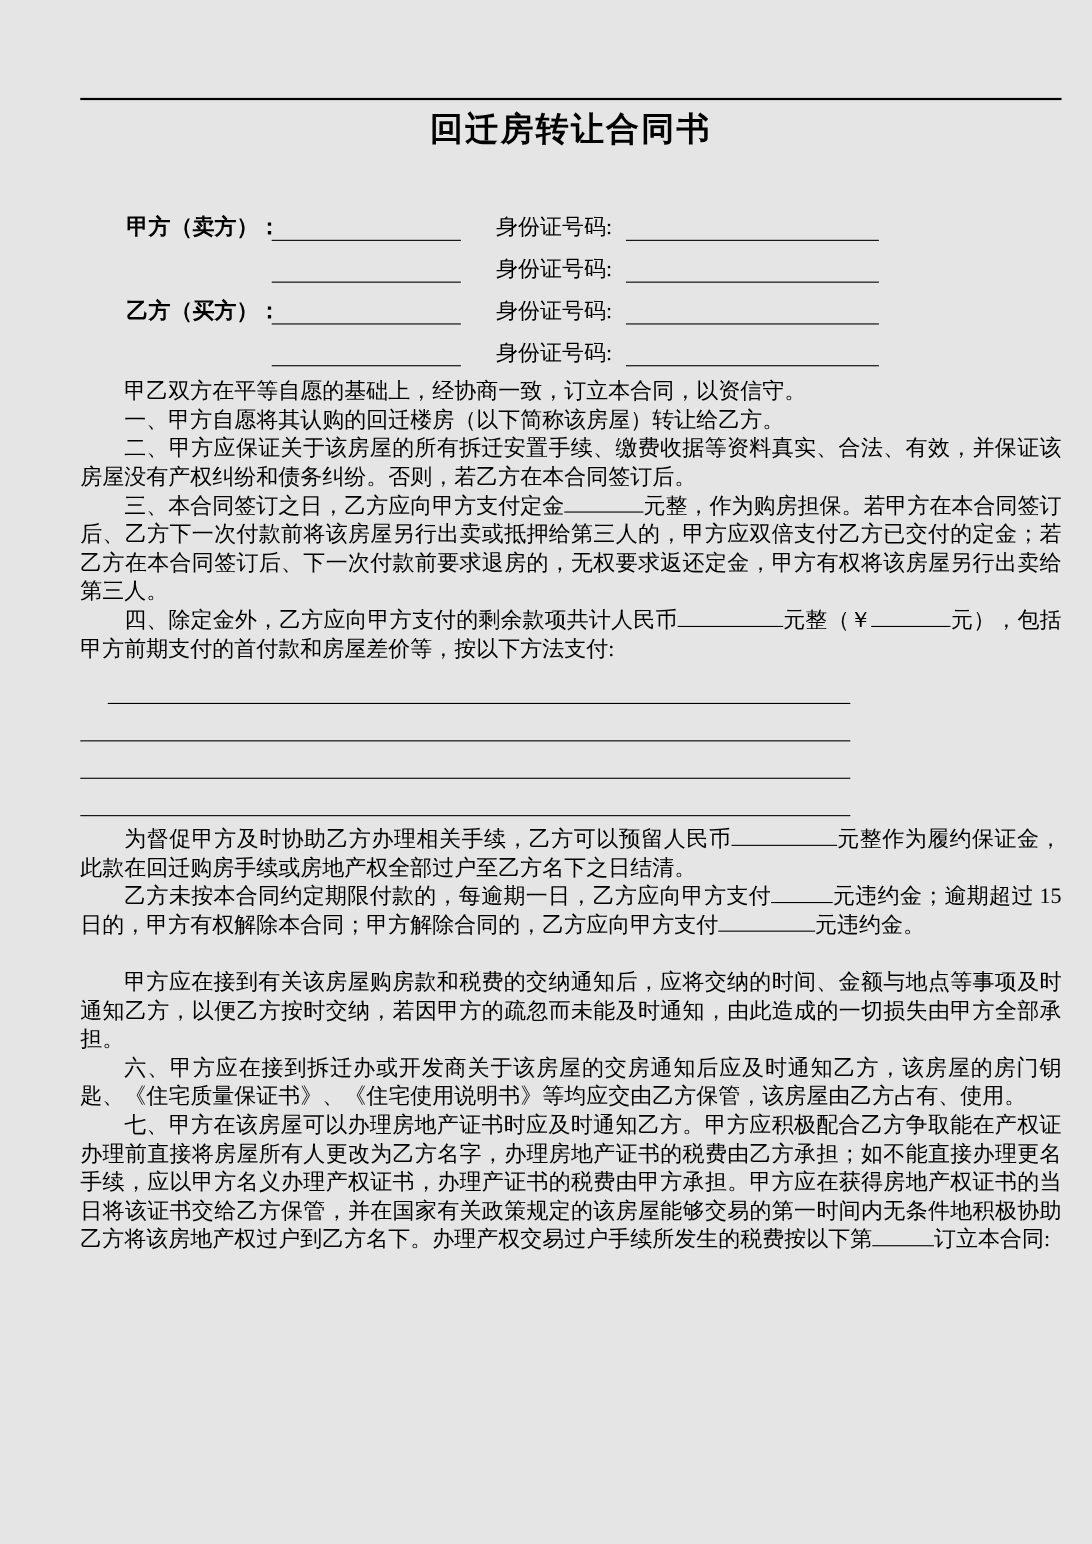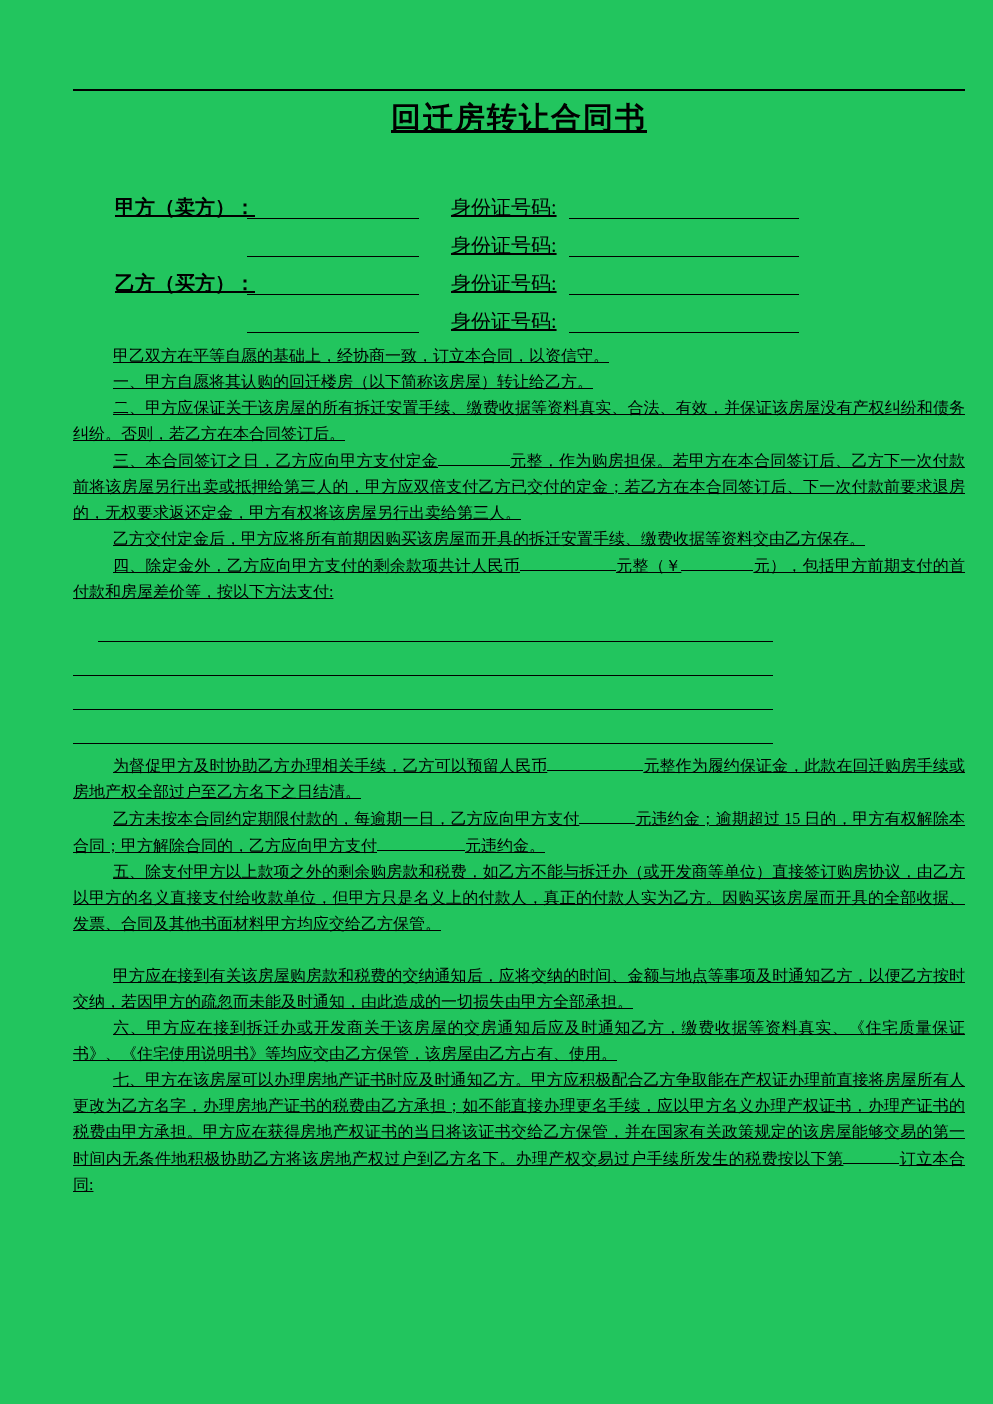--- a/index.html
+++ b/index.html
@@ -5,23 +5,22 @@
   html, body { margin: 0; padding: 0; background: #ffffff; }
   body {
     width: 993px; height: 1404px;
     font-family: "Liberation Serif", "DejaVu Serif", serif;
     color: #000000;
   }
   .page {
     box-sizing: border-box;
     width: 993px; height: 1404px;
     padding: 0 28px 0 73px;
-    background: #22c55e;
+    background: #e5e5e5;
     overflow: hidden;
-    text-decoration: underline;
   }
   .top-rule {
     margin-top: 89px;
     border-top: 2px solid #000000;
     height: 0;
   }
   .doc-title {
     margin: 8px 0 0 0;
     text-align: center;
     font-size: 30px;
@@ -57,21 +56,21 @@
     display: inline-block;
     margin-left: 32px;
     margin-right: 12px;
     white-space: nowrap;
     flex: 0 0 auto;
   }
   .id-line { width: 230px; }
   .contract-body { margin-top: 10px; }
   .contract-body p {
     margin: 0;
-    font-size: 16px;
+    font-size: 20px;
     line-height: 26px;
     text-align: justify;
     text-indent: 40px;
     word-break: break-all;
   }
   .blank {
     display: inline-block;
     height: 18px;
     border-bottom: 1px solid #000000;
     text-indent: 0;
@@ -119,29 +118,27 @@
         <span class="u name-line"></span>
         <span class="id-label">身份证号码:</span>
         <span class="u id-line"></span>
       </div>
     </div>
   <div class="contract-body">
       <p><span>甲乙双方在平等自愿的基础上，经协商一致，订立本合同，以资信守。</span></p>
       <p><span>一、甲方自愿将其认购的回迁楼房（以下简称该房屋）转让给乙方。</span></p>
       <p><span>二、甲方应保证关于该房屋的所有拆迁安置手续、缴费收据等资料真实、合法、有效，并保证该房屋没有产权纠纷和债务纠纷。否则，若乙方在本合同签订后。</span></p>
       <p><span>三、本合同签订之日，乙方应向甲方支付定金</span><span class="blank" style="width: 72px;"></span><span>元整，作为购房担保。若甲方在本合同签订后、乙方下一次付款前将该房屋另行出卖或抵押给第三人的，甲方应双倍支付乙方已交付的定金；若乙方在本合同签订后、下一次付款前要求退房的，无权要求返还定金，甲方有权将该房屋另行出卖给第三人。</span></p>
-      <p><span>乙方交付定金后，甲方应将所有前期因购买该房屋而开具的拆迁安置手续、缴费收据等资料交由乙方保存。</span></p>
       <p><span>四、除定金外，乙方应向甲方支付的剩余款项共计人民币</span><span class="blank" style="width: 96px;"></span><span>元整（￥</span><span class="blank" style="width: 72px;"></span><span>元），包括甲方前期支付的首付款和房屋差价等，按以下方法支付:</span></p>
       <div class="blank-lines">
         <div class="blank-line first"></div>
         <div class="blank-line"></div>
         <div class="blank-line"></div>
         <div class="blank-line"></div>
       </div>
       <p><span>为督促甲方及时协助乙方办理相关手续，乙方可以预留人民币</span><span class="blank" style="width: 96px;"></span><span>元整作为履约保证金，此款在回迁购房手续或房地产权全部过户至乙方名下之日结清。</span></p>
       <p><span>乙方未按本合同约定期限付款的，每逾期一日，乙方应向甲方支付</span><span class="blank" style="width: 56px;"></span><span>元违约金；逾期超过 15 日的，甲方有权解除本合同；甲方解除合同的，乙方应向甲方支付</span><span class="blank" style="width: 88px;"></span><span>元违约金。</span></p>
-      <p><span>五、除支付甲方以上款项之外的剩余购房款和税费，如乙方不能与拆迁办（或开发商等单位）直接签订购房协议，由乙方以甲方的名义直接支付给收款单位，但甲方只是名义上的付款人，真正的付款人实为乙方。因购买该房屋而开具的全部收据、发票、合同及其他书面材料甲方均应交给乙方保管。</span></p>
       <div class="spacer"></div>
       <p><span>甲方应在接到有关该房屋购房款和税费的交纳通知后，应将交纳的时间、金额与地点等事项及时通知乙方，以便乙方按时交纳，若因甲方的疏忽而未能及时通知，由此造成的一切损失由甲方全部承担。</span></p>
-      <p><span>六、甲方应在接到拆迁办或开发商关于该房屋的交房通知后应及时通知乙方，缴费收据等资料真实、《住宅质量保证书》、《住宅使用说明书》等均应交由乙方保管，该房屋由乙方占有、使用。</span></p>
+      <p><span>六、甲方应在接到拆迁办或开发商关于该房屋的交房通知后应及时通知乙方，该房屋的房门钥匙、《住宅质量保证书》、《住宅使用说明书》等均应交由乙方保管，该房屋由乙方占有、使用。</span></p>
       <p><span>七、甲方在该房屋可以办理房地产证书时应及时通知乙方。甲方应积极配合乙方争取能在产权证办理前直接将房屋所有人更改为乙方名字，办理房地产证书的税费由乙方承担；如不能直接办理更名手续，应以甲方名义办理产权证书，办理产证书的税费由甲方承担。甲方应在获得房地产权证书的当日将该证书交给乙方保管，并在国家有关政策规定的该房屋能够交易的第一时间内无条件地积极协助乙方将该房地产权过户到乙方名下。办理产权交易过户手续所发生的税费按以下第</span><span class="blank" style="width: 56px;"></span><span>订立本合同:</span></p>
     </div>
 </div>
 
 </body></html>

